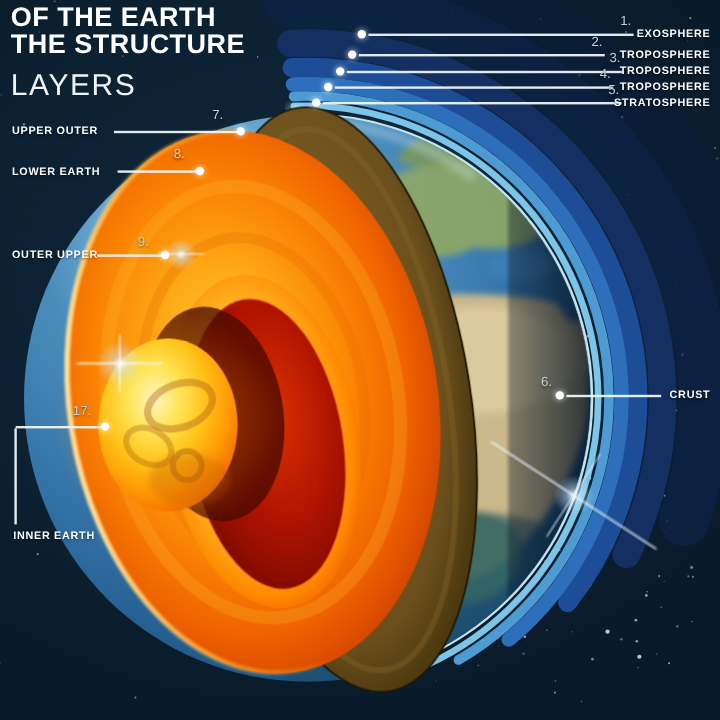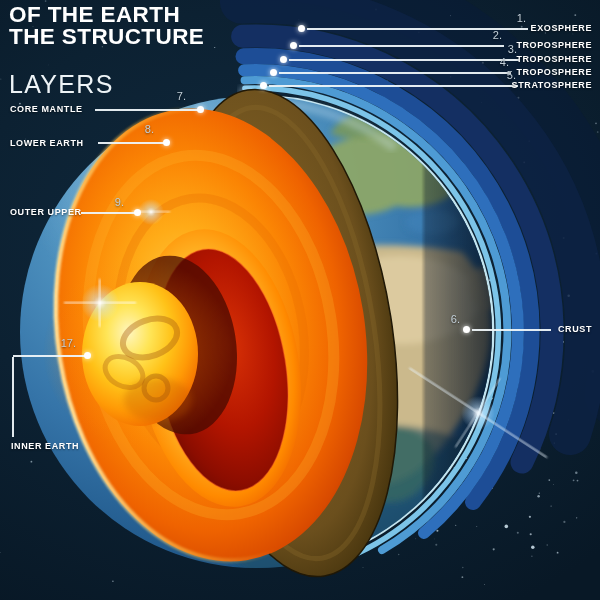--- a/index.html
+++ b/index.html
@@ -6,21 +6,21 @@
   #stage{
     position:relative;width:600px;height:600px;overflow:hidden;
     background:radial-gradient(ellipse 520px 420px at 42% 40%, #10293d 0%, #0c2132 55%, #081826 100%);
     font-family:"Liberation Sans", sans-serif;
   }
   #art{position:absolute;left:0;top:0;width:600px;height:600px;display:block;}
   .title-block{position:absolute;left:9px;top:4px;color:#ffffff;z-index:5;}
   .title-main{margin:0;font-weight:700;font-size:22.5px;line-height:21.5px;letter-spacing:.4px;
     font-family:"Liberation Sans",sans-serif;}
   .title-main span{display:block;}
-  .title-sub{margin-top:24px;font-weight:400;font-size:25px;line-height:26px;letter-spacing:1.3px;color:#eef4f7;}
+  .title-sub{margin-top:11px;font-weight:400;font-size:25px;line-height:26px;letter-spacing:1.3px;color:#eef4f7;}
   .labels{position:absolute;left:0;top:0;width:600px;height:600px;z-index:4;}
   .lbl{position:absolute;font-weight:700;font-size:9px;line-height:10px;letter-spacing:.6px;
     color:#ffffff;white-space:nowrap;text-shadow:0 1px 2px rgba(0,0,0,.5);}
   .lbl.right{text-align:center;}
   .num{position:absolute;font-weight:400;font-size:11px;line-height:11px;color:#c2cfd8;
     text-align:right;text-shadow:0 1px 2px rgba(0,0,0,.5);}
   .dot{position:absolute;width:7px;height:7px;border-radius:50%;background:#ffffff;
     box-shadow:0 0 5px rgba(255,255,255,.9);}
   .hline{position:absolute;height:2px;background:rgba(238,245,249,.95);}
   .vline{position:absolute;width:2px;background:rgba(238,245,249,.95);}
@@ -389,21 +389,21 @@
     </div>
 
     <div>
       <span class="dot" style="left:463px;top:326px"></span>
       <span class="hline" style="left:472px;top:329px;width:79px"></span>
       <span class="num" style="left:438px;top:314px;width:22px">6.</span>
       <span class="lbl right" style="right:8px;top:324px">CRUST</span>
     </div>
 
     <div>
-      <span class="lbl" style="left:10px;top:104px">CORE MANTLE</span>
+      <span class="lbl" style="left:10px;top:104px">UPPER OUTER</span>
       <span class="hline" style="left:95px;top:109px;width:104px"></span>
       <span class="dot" style="left:197px;top:106px"></span>
       <span class="num" style="left:162px;top:91px;width:24px">7.</span>
     </div>
 
     <div>
       <span class="lbl" style="left:10px;top:138px">LOWER EARTH</span>
       <span class="hline" style="left:98px;top:142px;width:67px"></span>
       <span class="dot" style="left:163px;top:139px"></span>
       <span class="num" style="left:130px;top:124px;width:24px">8.</span>

